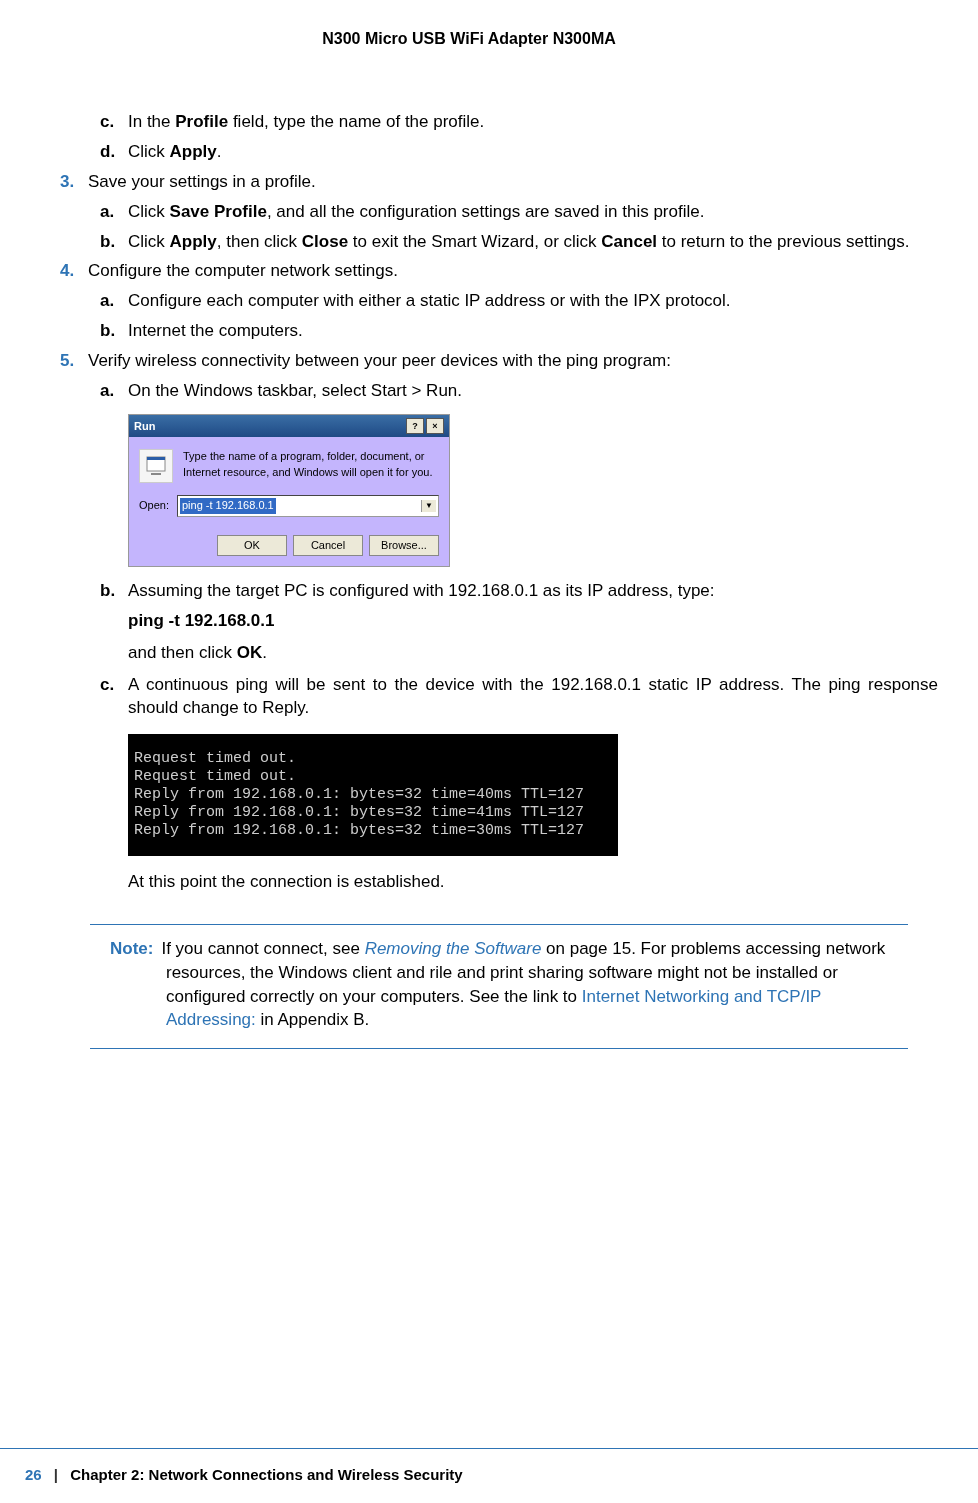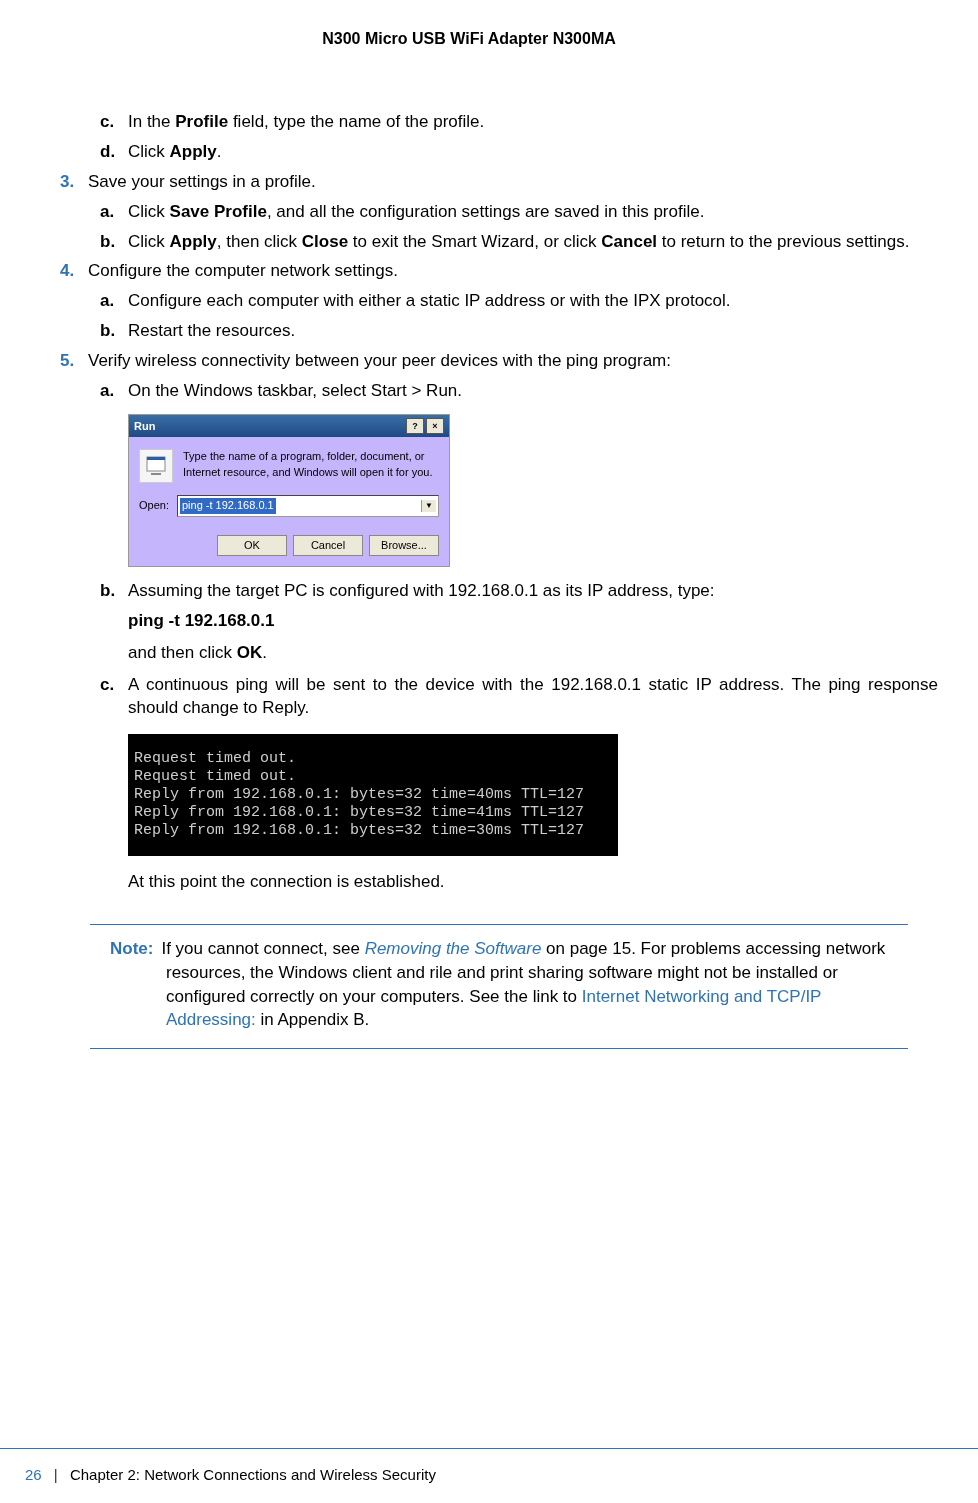--- a/index.html
+++ b/index.html
@@ -171,21 +171,21 @@
       color: #2E74B5;
     }
     .footer {
       position: absolute;
       bottom: 0;
       left: 0;
       right: 0;
       border-top: 1px solid #2E74B5;
       padding: 15px 0 18px 25px;
       font-size: 15px;
-      font-weight: normal;
+      font-weight: bold;
     }
     .page-num {
       color: #2E74B5;
     }
     .sep {
       color: #333;
       margin: 0 8px;
     }
   </style>
 </head>
@@ -233,21 +233,21 @@
     <span class="item-text">Configure the computer network settings.</span>
   </div>
 
   <div class="list-item level-2">
     <span class="marker">a.</span>
     <span class="item-text">Configure each computer with either a static IP address or with the IPX protocol.</span>
   </div>
 
   <div class="list-item level-2">
     <span class="marker">b.</span>
-    <span class="item-text">Restart the resources.</span>
+    <span class="item-text">Internet the computers.</span>
   </div>
 
   <div class="list-item level-1">
     <span class="marker marker-num">5.</span>
     <span class="item-text">Verify wireless connectivity between your peer devices with the ping program:</span>
   </div>
 
   <div class="list-item level-2">
     <span class="marker">a.</span>
     <span class="item-text">On the Windows taskbar, select Start &gt; Run.</span>

